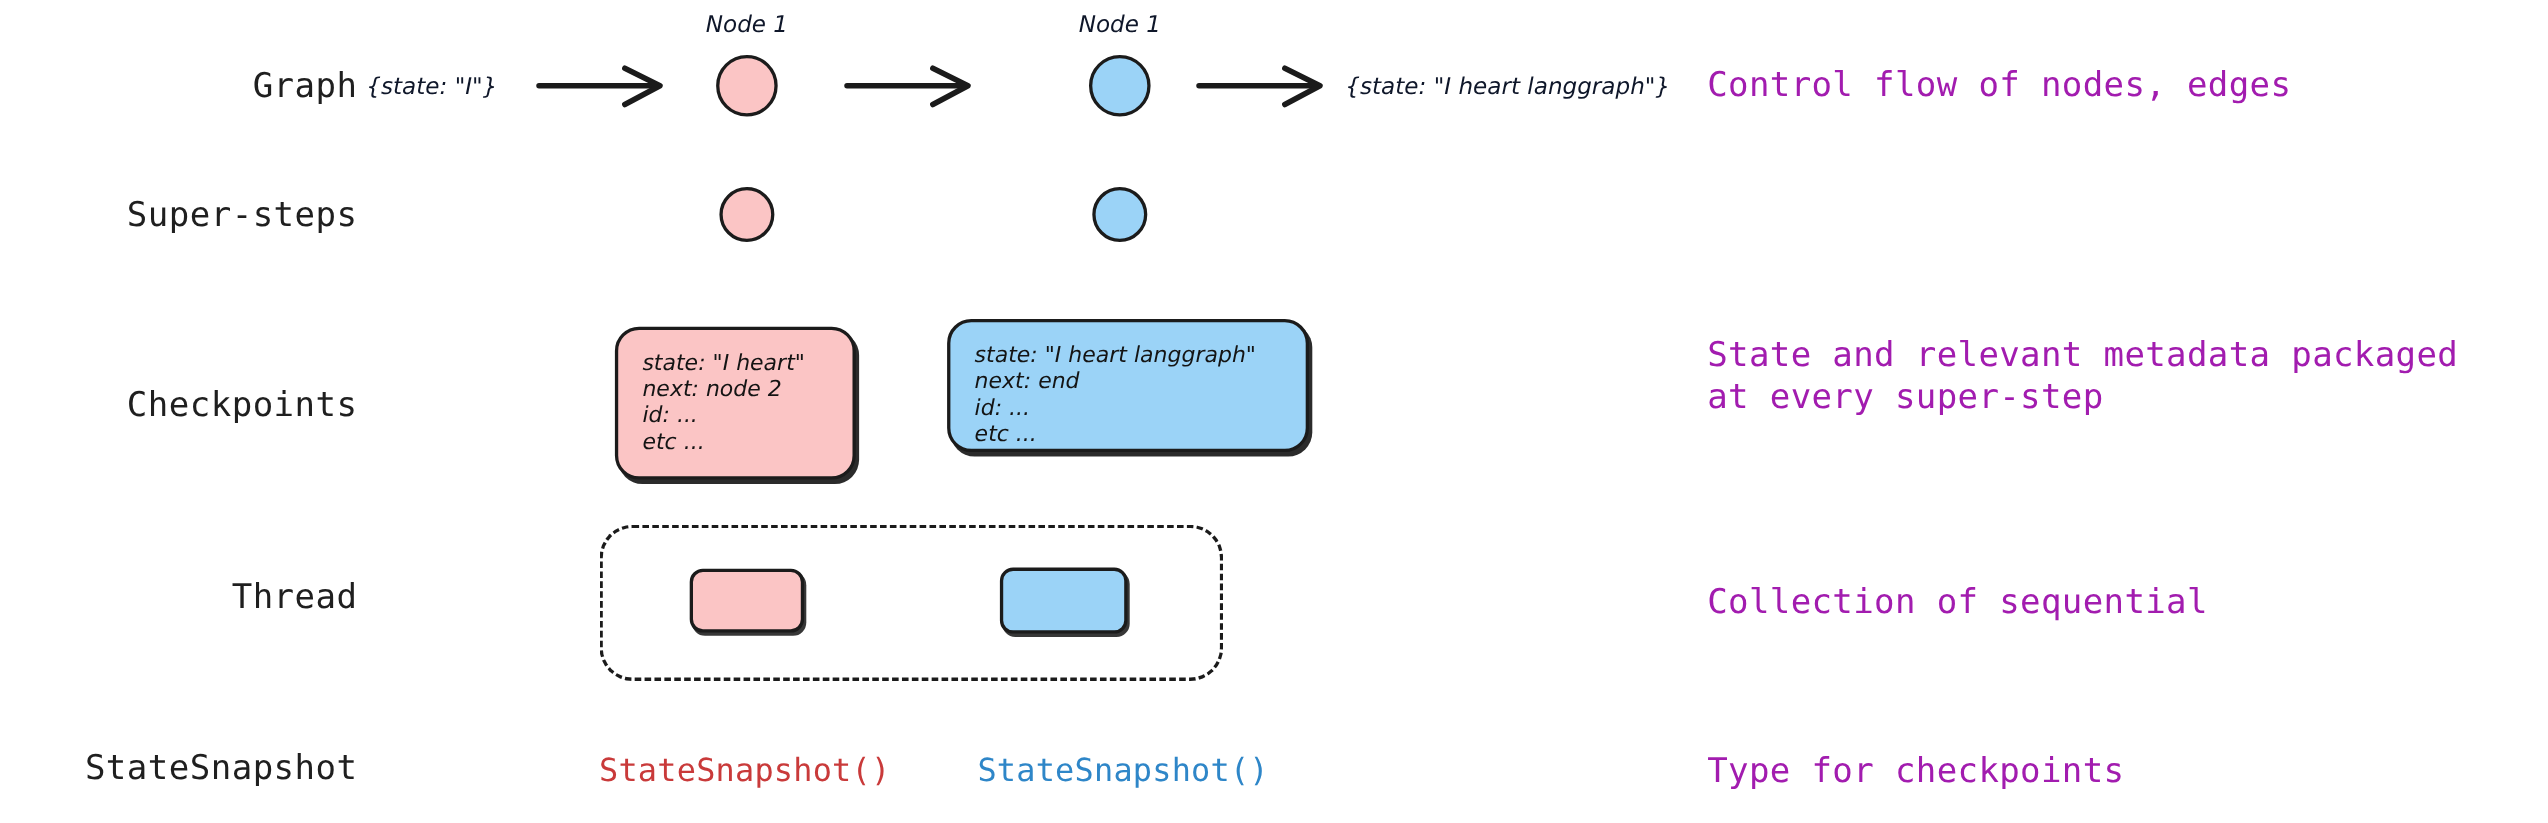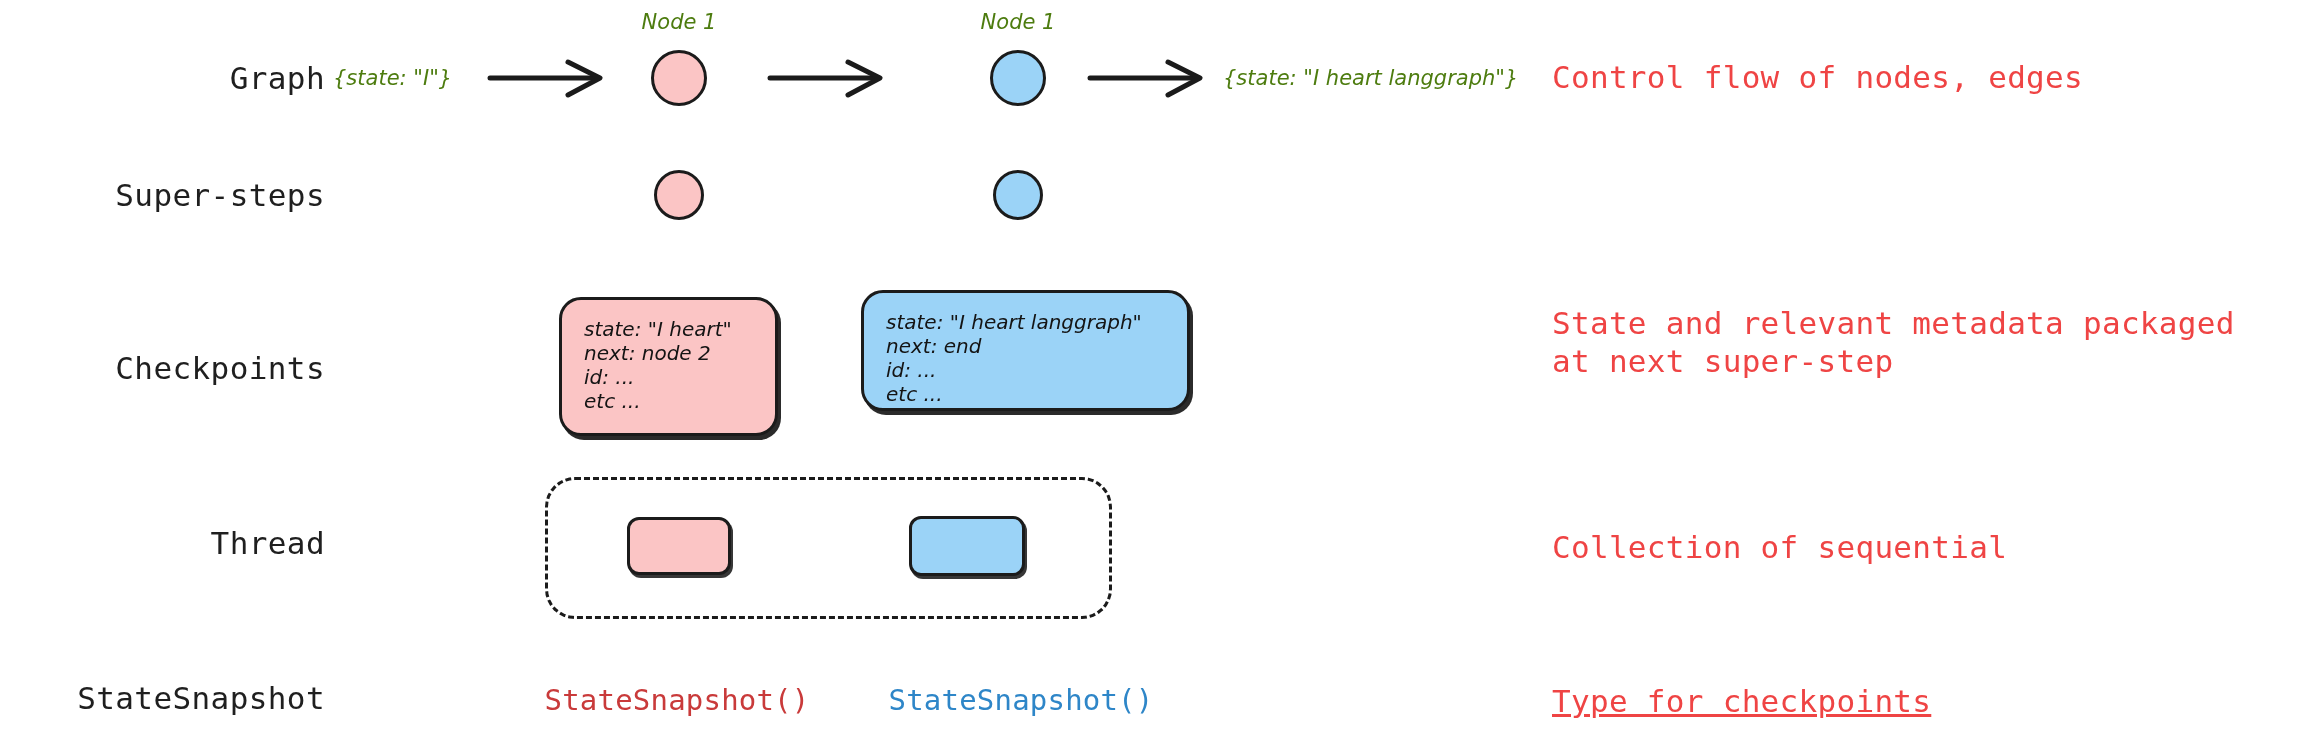--- a/index.html
+++ b/index.html
@@ -35,31 +35,31 @@
   }
 
   
   .desc {
     position: absolute;
     left: 1552px;
     font-family: "DejaVu Sans Mono", monospace;
     font-size: 31px;
     line-height: 38px;
     letter-spacing: 0.3px;
-    color: #ef4444;
+    color: #a21caf;
     white-space: pre-line;
   }
 
   
   .hand {
     position: absolute;
     font-family: "DejaVu Sans", sans-serif;
     font-style: italic;
     font-size: 21px;
-    color: #4d7c0f;
+    color: #0f172a;
     white-space: nowrap;
     transform: translateY(-50%);
   }
   .hand.center { transform: translate(-50%, -50%); }
 
   
   .node-circle {
     position: absolute;
     border-radius: 50%;
     border: 3px solid #1b1b1b;
@@ -176,27 +176,27 @@
 next: node 2
 id: ...
 etc ...</div>
 
   <div class="card card-blue" style="left:861px; top:290px; width:329px; height:121px;">state: "I heart langgraph"
 next: end
 id: ...
 etc ...</div>
 
   <div class="desc" style="top:304px;">State and relevant metadata packaged
-at next super-step</div>
+at every super-step</div>
 
   <div class="thread-box" style="left:545px; top:477px; width:567px; height:142px;"></div>
 
   <div class="chip chip-pink" style="left:679px; top:546px; width:104px; height:58px;"></div>
   <div class="chip chip-blue" style="left:967px; top:546px; width:116px; height:60px;"></div>
 
   <div class="desc" style="top:528px;">Collection of sequential</div>
 
   <div class="snap" style="left:677px; top:700px; color:#C93A3A;">StateSnapshot()</div>
   <div class="snap" style="left:1021px; top:700px; color:#2E86C8;">StateSnapshot()</div>
 
-  <div class="desc" style="top:682px;text-decoration:underline;">Type for checkpoints</div>
+  <div class="desc" style="top:682px;">Type for checkpoints</div>
 
 </div>
 
 </body></html>

